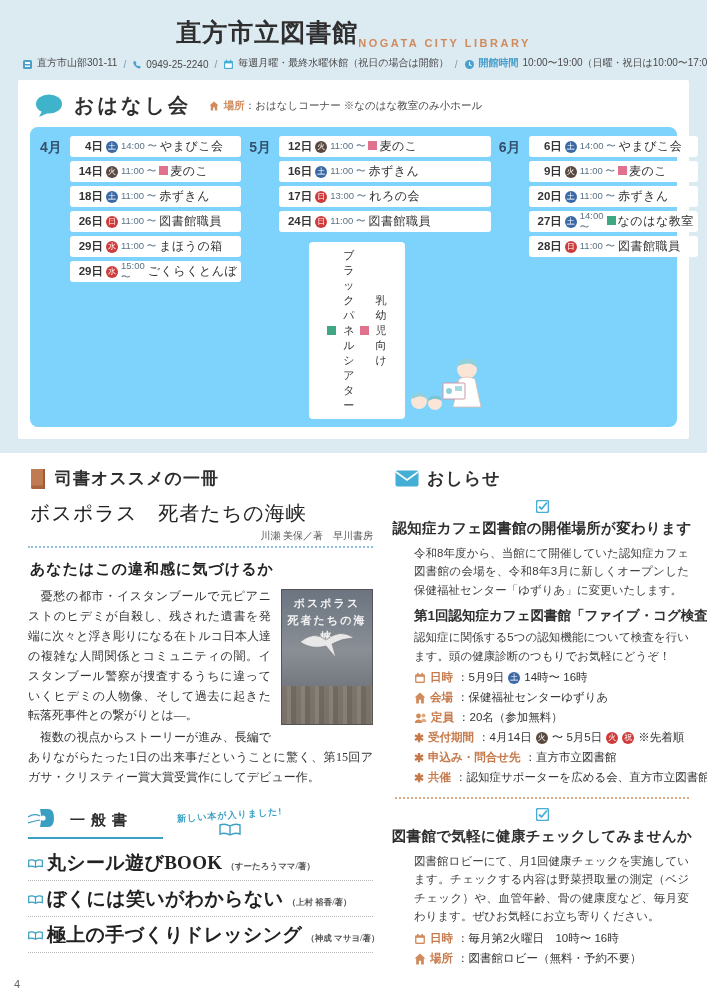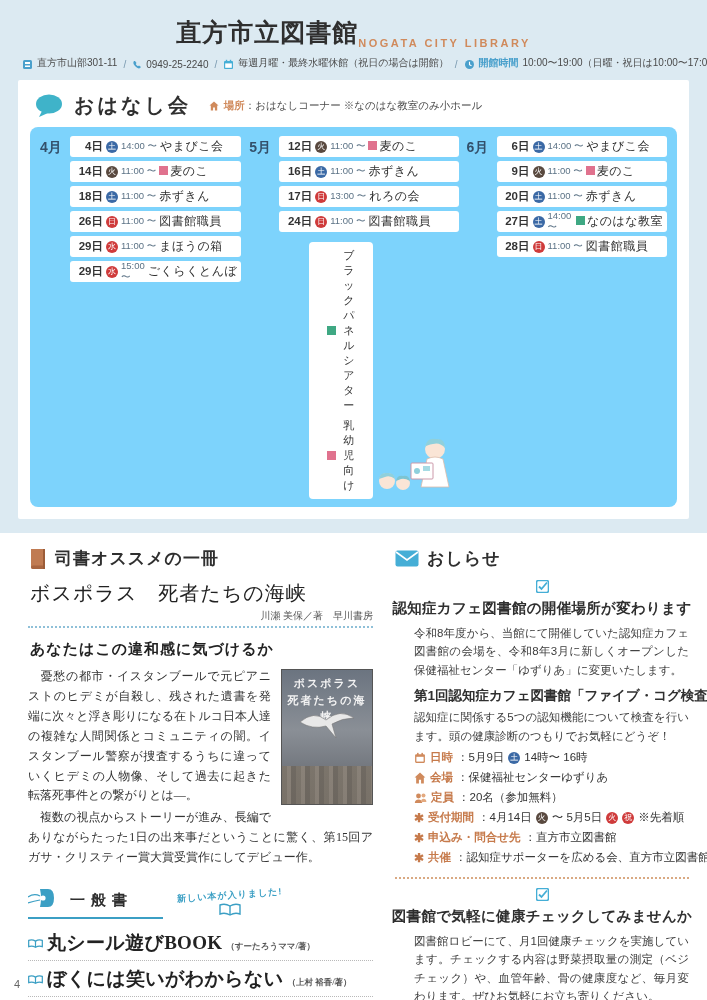--- a/index.html
+++ b/index.html
@@ -32,21 +32,21 @@
   .rows { flex:1; display:flex; flex-direction:column; gap:4px; }
   .ev-row { background:#ffffff; border-radius:3px; height:21px; display:flex; align-items:center; padding:0 4px 0 6px; gap:3px; }
   .ev-day { font-size:11.5px; font-weight:bold; color:#333; min-width:27px; text-align:right; }
   .dow { width:12px; height:12px; border-radius:50%; color:#fff; font-size:8px; display:inline-flex; align-items:center; justify-content:center; flex:none; }
   .dow.sat { background:#3b69a5; } .dow.sun { background:#cf3b3b; } .dow.wd { background:#59493f; }
   .ev-time { font-size:9.5px; color:#5b githubu; color:#5b7285; }
   .ev-name { font-size:12px; color:#2f2f2f; letter-spacing:.5px; white-space:nowrap; }
   .sq { width:9px; height:9px; display:inline-block; margin-right:2px; flex:none; }
   .sq.pink { background:#e0728e; } .sq.green { background:#3fa883; }
   .cal-foot { display:flex; align-items:flex-end; }
-  .legend-box { background:#ffffff; border-radius:4px; padding:6px 18px; margin:6px 0 0 30px; display:flex; flex-direction:column; gap:5px; }
+  .legend-box { background:#ffffff; border-radius:4px; padding:6px 18px; margin:6px 0 0 30px; display:flex; flex-direction:row; gap:5px; }
   .legend-item { display:flex; align-items:center; gap:5px; font-size:11px; color:#333; }
 
   
   .lower { display:flex; padding:14px 18px 0 28px; gap:22px; }
   .col-left { width:345px; flex:none; }
   .col-right { flex:1; min-width:0; }
 
   .sec-head { display:flex; align-items:center; gap:8px; margin-bottom:10px; }
   .sec-title { font-size:17px; font-weight:bold; letter-spacing:1px; color:#2f2f2f; }
 

